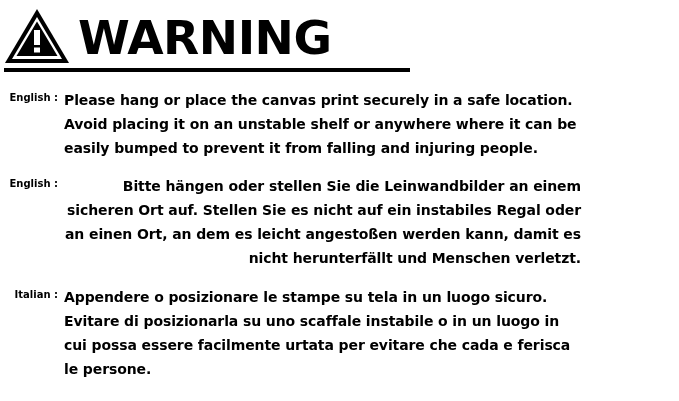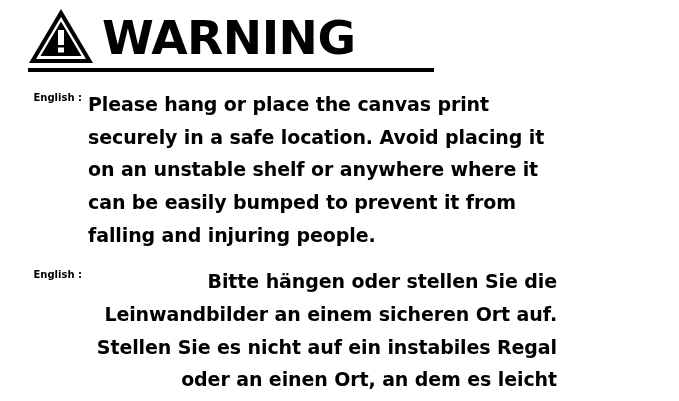--- a/index.html
+++ b/index.html
@@ -12,21 +12,21 @@
     height: 401px;
     font-family: "DejaVu Sans", sans-serif;
     color: #000000;
     overflow: hidden;
   }
   .page {
     position: relative;
     width: 587px;
     height: 401px;
     box-sizing: border-box;
-    padding: 0 26px;
+    padding: 0 2px;
   }
 
   
   .header {
     display: flex;
     align-items: center;
     padding-top: 10px;
     padding-left: 2px;
     height: 62px;
     box-sizing: border-box;
@@ -78,21 +78,21 @@
     font-weight: bold;
     font-size: 10px;
     line-height: 1.35;
     padding-top: 3px;
     white-space: nowrap;
   }
   .text {
     flex: 1 1 auto;
     font-family: "DejaVu Sans", sans-serif;
     font-weight: bold;
-    font-size: 19px;
+    font-size: 14px;
     line-height: 1.72;
     letter-spacing: -0.1px;
     padding-right: 4px;
   }
   #block-english .text { max-width: 592px; }
   #block-german .text  { max-width: 596px; text-align: right; }
   #block-italian .text { max-width: 580px; }
 </style>
 </head>
 <body>
@@ -119,15 +119,19 @@
     <div class="block" id="block-english">
       <div class="lang">English :</div>
       <div class="text">Please hang or place the canvas print securely in a safe location. Avoid placing it on an unstable shelf or anywhere where it can be easily bumped to prevent it from falling and injuring people.</div>
     </div>
 
     <div class="block" id="block-german">
       <div class="lang">English :</div>
       <div class="text">Bitte hängen oder stellen Sie die Leinwandbilder an einem sicheren Ort auf. Stellen Sie es nicht auf ein instabiles Regal oder an einen Ort, an dem es leicht angestoßen werden kann, damit es nicht herunterfällt und Menschen verletzt.</div>
     </div>
 
+    <div class="block" id="block-italian">
+      <div class="lang">Italian :</div>
+      <div class="text">Appendere o posizionare le stampe su tela in un luogo sicuro. Evitare di posizionarla su uno scaffale instabile o in un luogo in cui possa essere facilmente urtata per evitare che cada e ferisca le persone.</div>
+    </div>
 
   </div>
 </div>
 
 </body></html>

